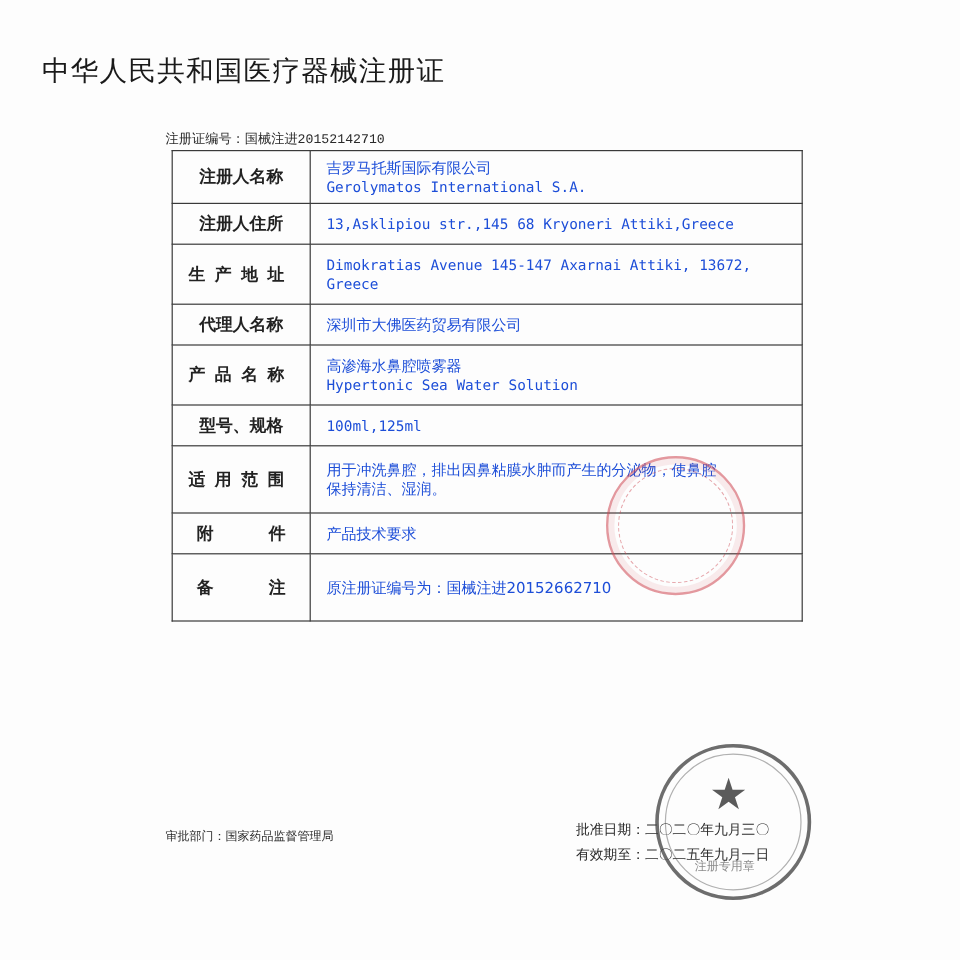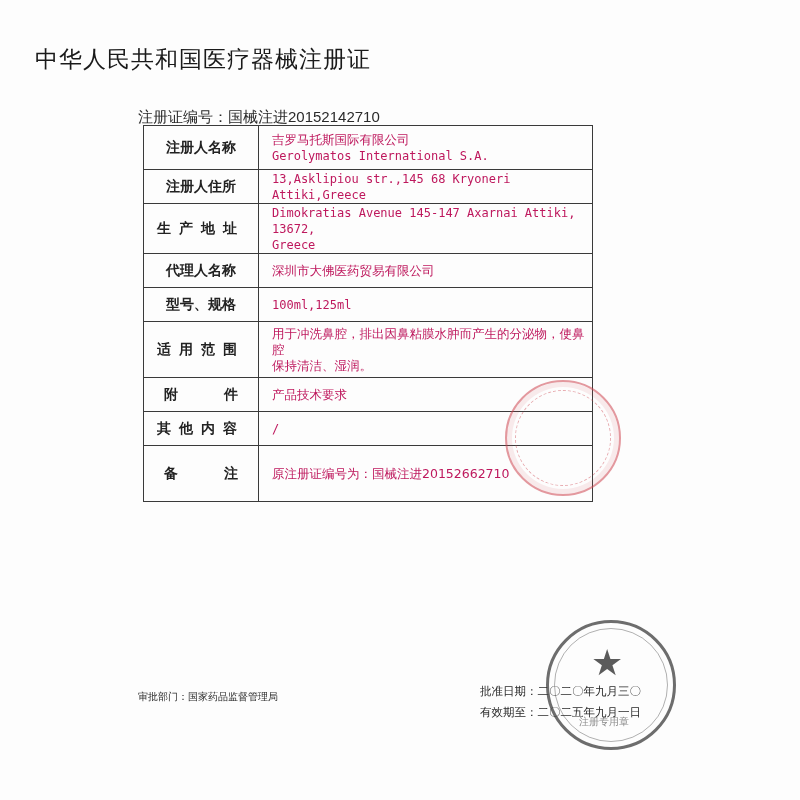--- a/index.html
+++ b/index.html
@@ -30,29 +30,29 @@
       font-family: "DejaVu Sans", sans-serif;
       font-size: 23px;
       letter-spacing: 1px;
       color: #1a1a1a;
       padding-left: 35px;
     }
     .reg-no {
       position: absolute;
       top: 108px;
       left: 138px;
-      font-family: Liberation Sans, sans-serif;
-      font-size: 15px;
+      font-family: Liberation Mono, monospace;
+      font-size: 11px;
       color: #2a2a2a;
     }
     table.cert {
       position: absolute;
       left: 143px;
       top: 125px;
-      width: 450px;
+      width: 526px;
       border-collapse: collapse;
       table-layout: fixed;
     }
     table.cert td {
       border: 1.5px solid #3a3a3a;
       padding: 0;
       vertical-align: middle;
     }
     td.label {
       width: 114px;
@@ -65,21 +65,21 @@
     td.label .spread {
       display: flex;
       justify-content: space-between;
       padding: 0 20px;
     }
     td.value {
       padding-left: 13px !important;
       padding-right: 6px !important;
       font-size: 12.5px;
       line-height: 16px;
-      color: #be185d;
+      color: #1d4ed8;
       margin-top: 48px;
     }
     .mono {
       font-family: "DejaVu Sans Mono", monospace;
       font-size: 12px;
     }
     .cjk {
       font-family: "DejaVu Sans", sans-serif;
       font-size: 12.5px;
     }
@@ -187,20 +187,27 @@
       </tr>
 
       <tr style="height:34px">
         <td class="label"><span>代理人名称</span></td>
         <td class="value">
           <div class="cjk">深圳市大佛医药贸易有限公司</div>
         </td>
       </tr>
 
 
+      <tr style="height:50px">
+        <td class="label"><span style="letter-spacing:8px">产品名称</span></td>
+        <td class="value">
+          <div class="cjk">高渗海水鼻腔喷雾器</div>
+          <div class="mono">Hypertonic Sea Water Solution</div>
+        </td>
+      </tr>
 
       <tr style="height:34px">
         <td class="label"><span>型号、规格</span></td>
         <td class="value">
           <div class="mono">100ml,125ml</div>
         </td>
       </tr>
 
 
       <tr style="height:56px">
@@ -216,26 +223,20 @@
           <div class="spread">
               <span>附</span>
               <span>件</span>
             </div>
         </td>
         <td class="value">
           <div class="cjk">产品技术要求</div>
         </td>
       </tr>
 
-      <tr style="height:34px">
-        <td class="label"><span style="letter-spacing:8px">其他内容</span></td>
-        <td class="value">
-          <div class="mono">/</div>
-        </td>
-      </tr>
 
       <tr style="height:56px">
         <td class="label">
           <div class="spread">
               <span>备</span>
               <span>注</span>
             </div>
         </td>
         <td class="value">
           <div class="cjk">原注册证编号为：国械注进20152662710</div>

